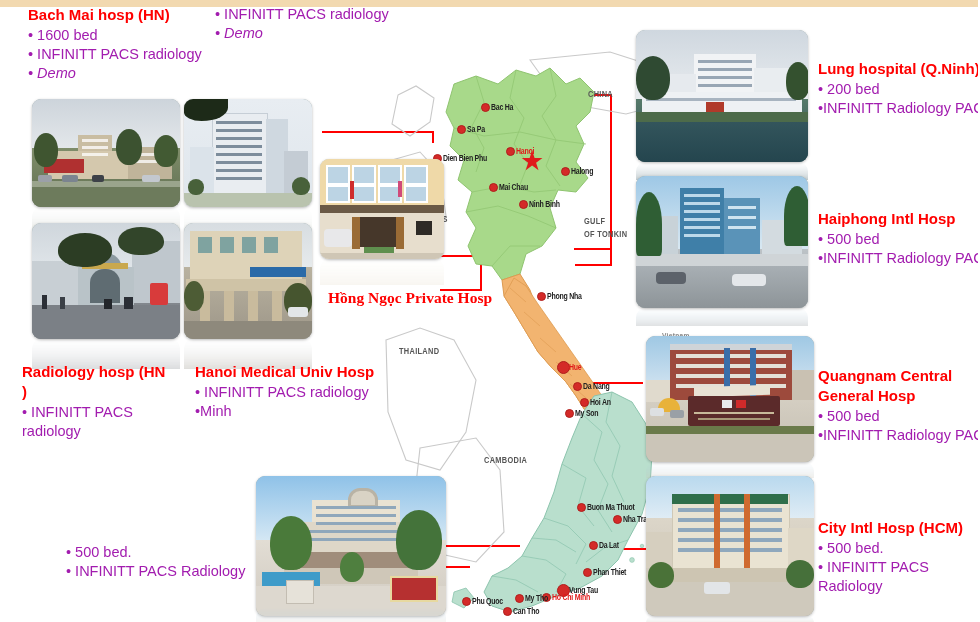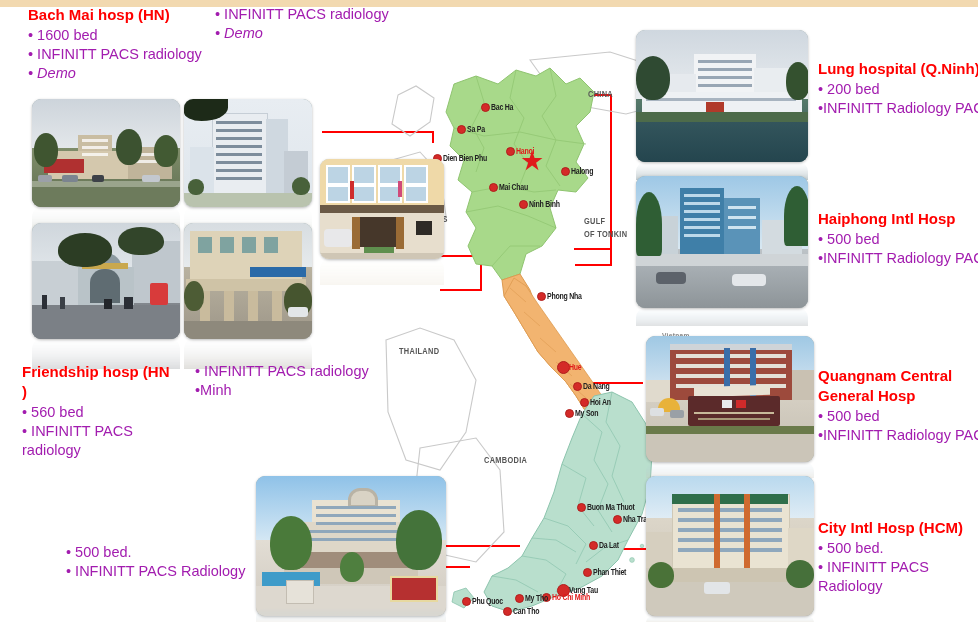--- a/index.html
+++ b/index.html
@@ -457,29 +457,30 @@
     <div class="li">•INFINITT Radiology PACS</div>
   </div>
 
   <div class="callout" style="left:818px;top:518px;width:150px;">
     <div class="ttl">City Intl Hosp (HCM)</div>
     <div class="li">• 500 bed.</div>
     <div class="li wrap">• INFINITT PACS Radiology</div>
   </div>
 
   <div class="callout serif" style="left:328px;top:288px;width:210px;">
+    <div class="ttl">Hồng Ngọc Private Hosp</div>
   </div>
 
   <div class="callout" style="left:22px;top:362px;width:152px;">
-    <div class="ttl wrap" style="white-space:normal;">Friendship hosp (HN )</div>
-    <div class="li">• 560 bed</div>
+    <div class="ttl wrap" style="white-space:normal;">Radiology hosp (HN )</div>
     <div class="li wrap">• INFINITT PACS radiology</div>
   </div>
 
   <div class="callout" style="left:195px;top:362px;width:200px;">
+    <div class="ttl">Hanoi Medical Univ Hosp</div>
     <div class="li">• INFINITT PACS radiology</div>
     <div class="li">•Minh</div>
   </div>
 
   <div class="callout" style="left:58px;top:543px;width:210px;">
     <div class="li" style="padding-left:8px;">• 500 bed.</div>
     <div class="li" style="padding-left:8px;">• INFINITT PACS Radiology</div>
   </div>
 
   <div class="edgefade"></div>

